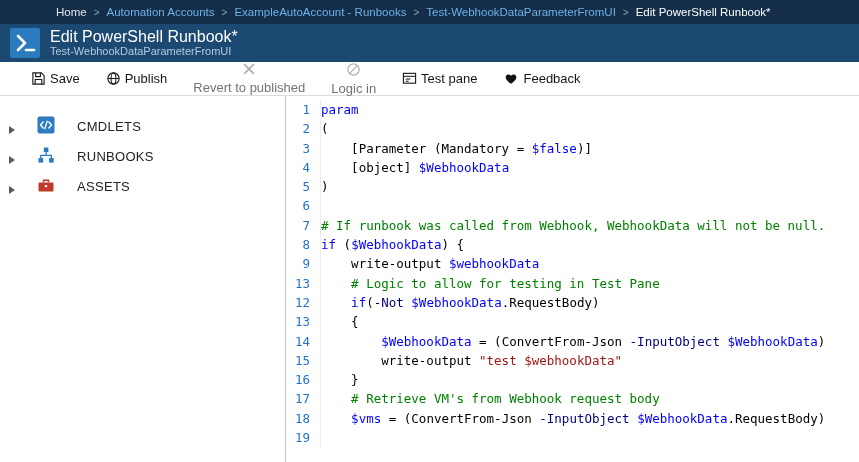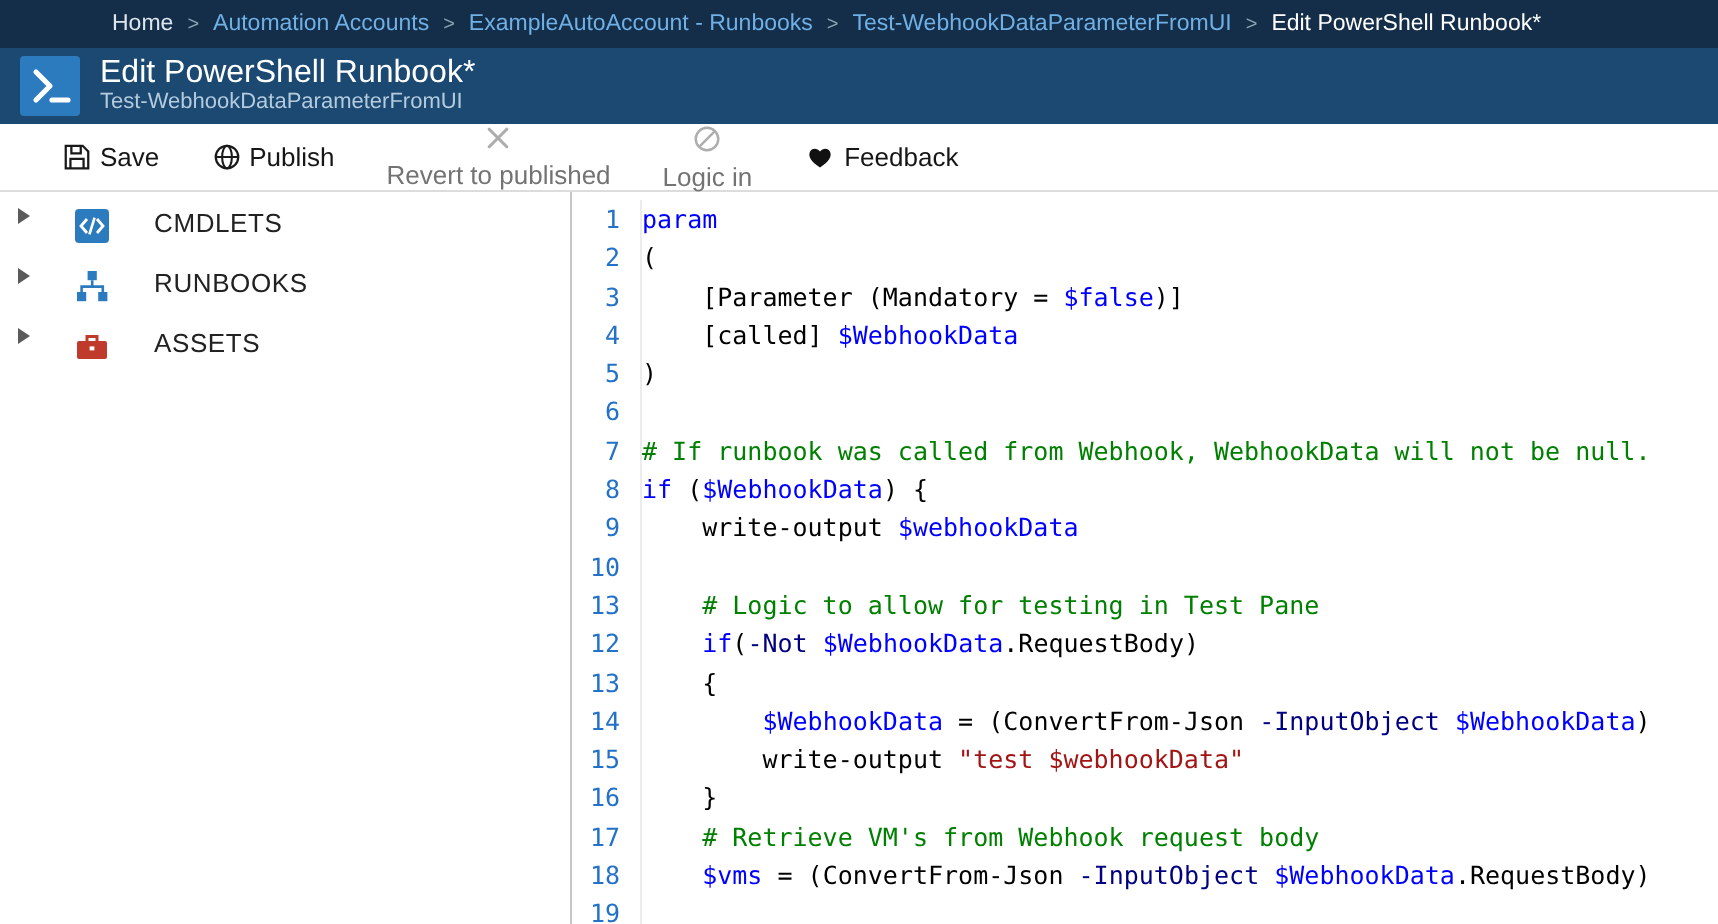--- a/index.html
+++ b/index.html
@@ -44,21 +44,21 @@
   .tb-item svg { display:block; }
 
   
   .content { display:flex; height:366px; }
 
   .sidebar {
     width:286px; flex:none; background:#fff; border-right:1px solid #c6c6c6;
     padding-top:8px;
   }
   .tree-item {
-    height:30px; display:flex; align-items:flex-start; gap:22px; padding:0 9px;
+    height:30px; display:flex; align-items:flex-end; gap:22px; padding:0 9px;
     font-size:13px; color:#222; letter-spacing:.3px; cursor:pointer;
   }
   .tri {
     width:0; height:0; flex:none;
     border-top:4.5px solid transparent; border-bottom:4.5px solid transparent;
     border-left:6px solid #5a5a5a;
   }
   .tree-icon { width:18px; height:18px; flex:none; display:flex; }
   .tree-icon svg { display:block; }
 
@@ -146,20 +146,31 @@
   <button class="tb-item disabled">
     <span>
       <svg width="15" height="15" viewBox="0 0 16 16">
         <circle cx="8" cy="8" r="6" fill="none" stroke="#adadad" stroke-width="1.3"></circle>
         <line x1="4.2" y1="11.8" x2="11.8" y2="4.2" stroke="#adadad" stroke-width="1.3"></line>
       </svg>
     </span>
     <span>Logic in</span>
   </button>
 
+  <button class="tb-item">
+    <span>
+      <svg width="15" height="15" viewBox="0 0 16 16">
+        <rect x="1.5" y="2.5" width="13" height="10.5" fill="none" stroke="#1a1a1a" stroke-width="1.2"></rect>
+        <line x1="1.5" y1="5.7" x2="14.5" y2="5.7" stroke="#1a1a1a" stroke-width="1.1"></line>
+        <line x1="4" y1="8.6" x2="9" y2="8.6" stroke="#1a1a1a" stroke-width="1.1"></line>
+        <line x1="4" y1="10.9" x2="7" y2="10.9" stroke="#1a1a1a" stroke-width="1.1"></line>
+      </svg>
+    </span>
+    <span>Test pane</span>
+  </button>
 
   <button class="tb-item">
     <span>
       <svg width="16" height="15" viewBox="0 0 16 16">
         <path d="M8 13.6 C3.2 10.4 1.6 7.6 2.6 5.3 C3.5 3.3 6.2 2.9 8 5 C9.8 2.9 12.5 3.3 13.4 5.3 C14.4 7.6 12.8 10.4 8 13.6 Z" fill="#111"></path>
       </svg>
     </span>
     <span>Feedback</span>
   </button>
 </div>
@@ -204,27 +215,26 @@
       </span>
       <span>ASSETS</span>
     </div>
   </div>
 
   <div class="editor">
     <div id="code-lines">
         <div class="cl"><span class="ln">1</span><span class="code"><span class="t-k">param</span></span></div>
         <div class="cl"><span class="ln">2</span><span class="code"><span class="t-p">(</span></span></div>
         <div class="cl"><span class="ln">3</span><span class="code"><span class="t-p">    [Parameter (Mandatory = </span><span class="t-v">$false</span><span class="t-p">)]</span></span></div>
-        <div class="cl"><span class="ln">4</span><span class="code"><span class="t-p">    [called] </span><span class="t-v">$WebhookData</span></span></div>
+        <div class="cl"><span class="ln">4</span><span class="code"><span class="t-p">    [object] </span><span class="t-v">$WebhookData</span></span></div>
         <div class="cl"><span class="ln">5</span><span class="code"><span class="t-p">)</span></span></div>
         <div class="cl"><span class="ln">6</span><span class="code"></span></div>
         <div class="cl"><span class="ln">7</span><span class="code"><span class="t-c"># If runbook was called from Webhook, WebhookData will not be null.</span></span></div>
         <div class="cl"><span class="ln">8</span><span class="code"><span class="t-k">if</span><span class="t-p"> (</span><span class="t-v">$WebhookData</span><span class="t-p">) {</span></span></div>
         <div class="cl"><span class="ln">9</span><span class="code"><span class="t-p">    write-output </span><span class="t-v">$webhookData</span></span></div>
-        <div class="cl"><span class="ln">10</span><span class="code"></span></div>
         <div class="cl"><span class="ln">13</span><span class="code"><span class="t-c">    # Logic to allow for testing in Test Pane</span></span></div>
         <div class="cl"><span class="ln">12</span><span class="code"><span class="t-p">    </span><span class="t-k">if</span><span class="t-p">(</span><span class="t-o">-Not</span><span class="t-p"> </span><span class="t-v">$WebhookData</span><span class="t-p">.RequestBody)</span></span></div>
         <div class="cl"><span class="ln">13</span><span class="code"><span class="t-p">    {</span></span></div>
         <div class="cl"><span class="ln">14</span><span class="code"><span class="t-p">        </span><span class="t-v">$WebhookData</span><span class="t-p"> = (</span><span class="t-m">ConvertFrom-Json</span><span class="t-p"> </span><span class="t-o">-InputObject</span><span class="t-p"> </span><span class="t-v">$WebhookData</span><span class="t-p">)</span></span></div>
         <div class="cl"><span class="ln">15</span><span class="code"><span class="t-p">        write-output </span><span class="t-s">"test $webhookData"</span></span></div>
         <div class="cl"><span class="ln">16</span><span class="code"><span class="t-p">    }</span></span></div>
         <div class="cl"><span class="ln">17</span><span class="code"><span class="t-c">    # Retrieve VM's from Webhook request body</span></span></div>
         <div class="cl"><span class="ln">18</span><span class="code"><span class="t-p">    </span><span class="t-v">$vms</span><span class="t-p"> = (</span><span class="t-m">ConvertFrom-Json</span><span class="t-p"> </span><span class="t-o">-InputObject</span><span class="t-p"> </span><span class="t-v">$WebhookData</span><span class="t-p">.RequestBody)</span></span></div>
         <div class="cl"><span class="ln">19</span><span class="code"></span></div>
       </div>

